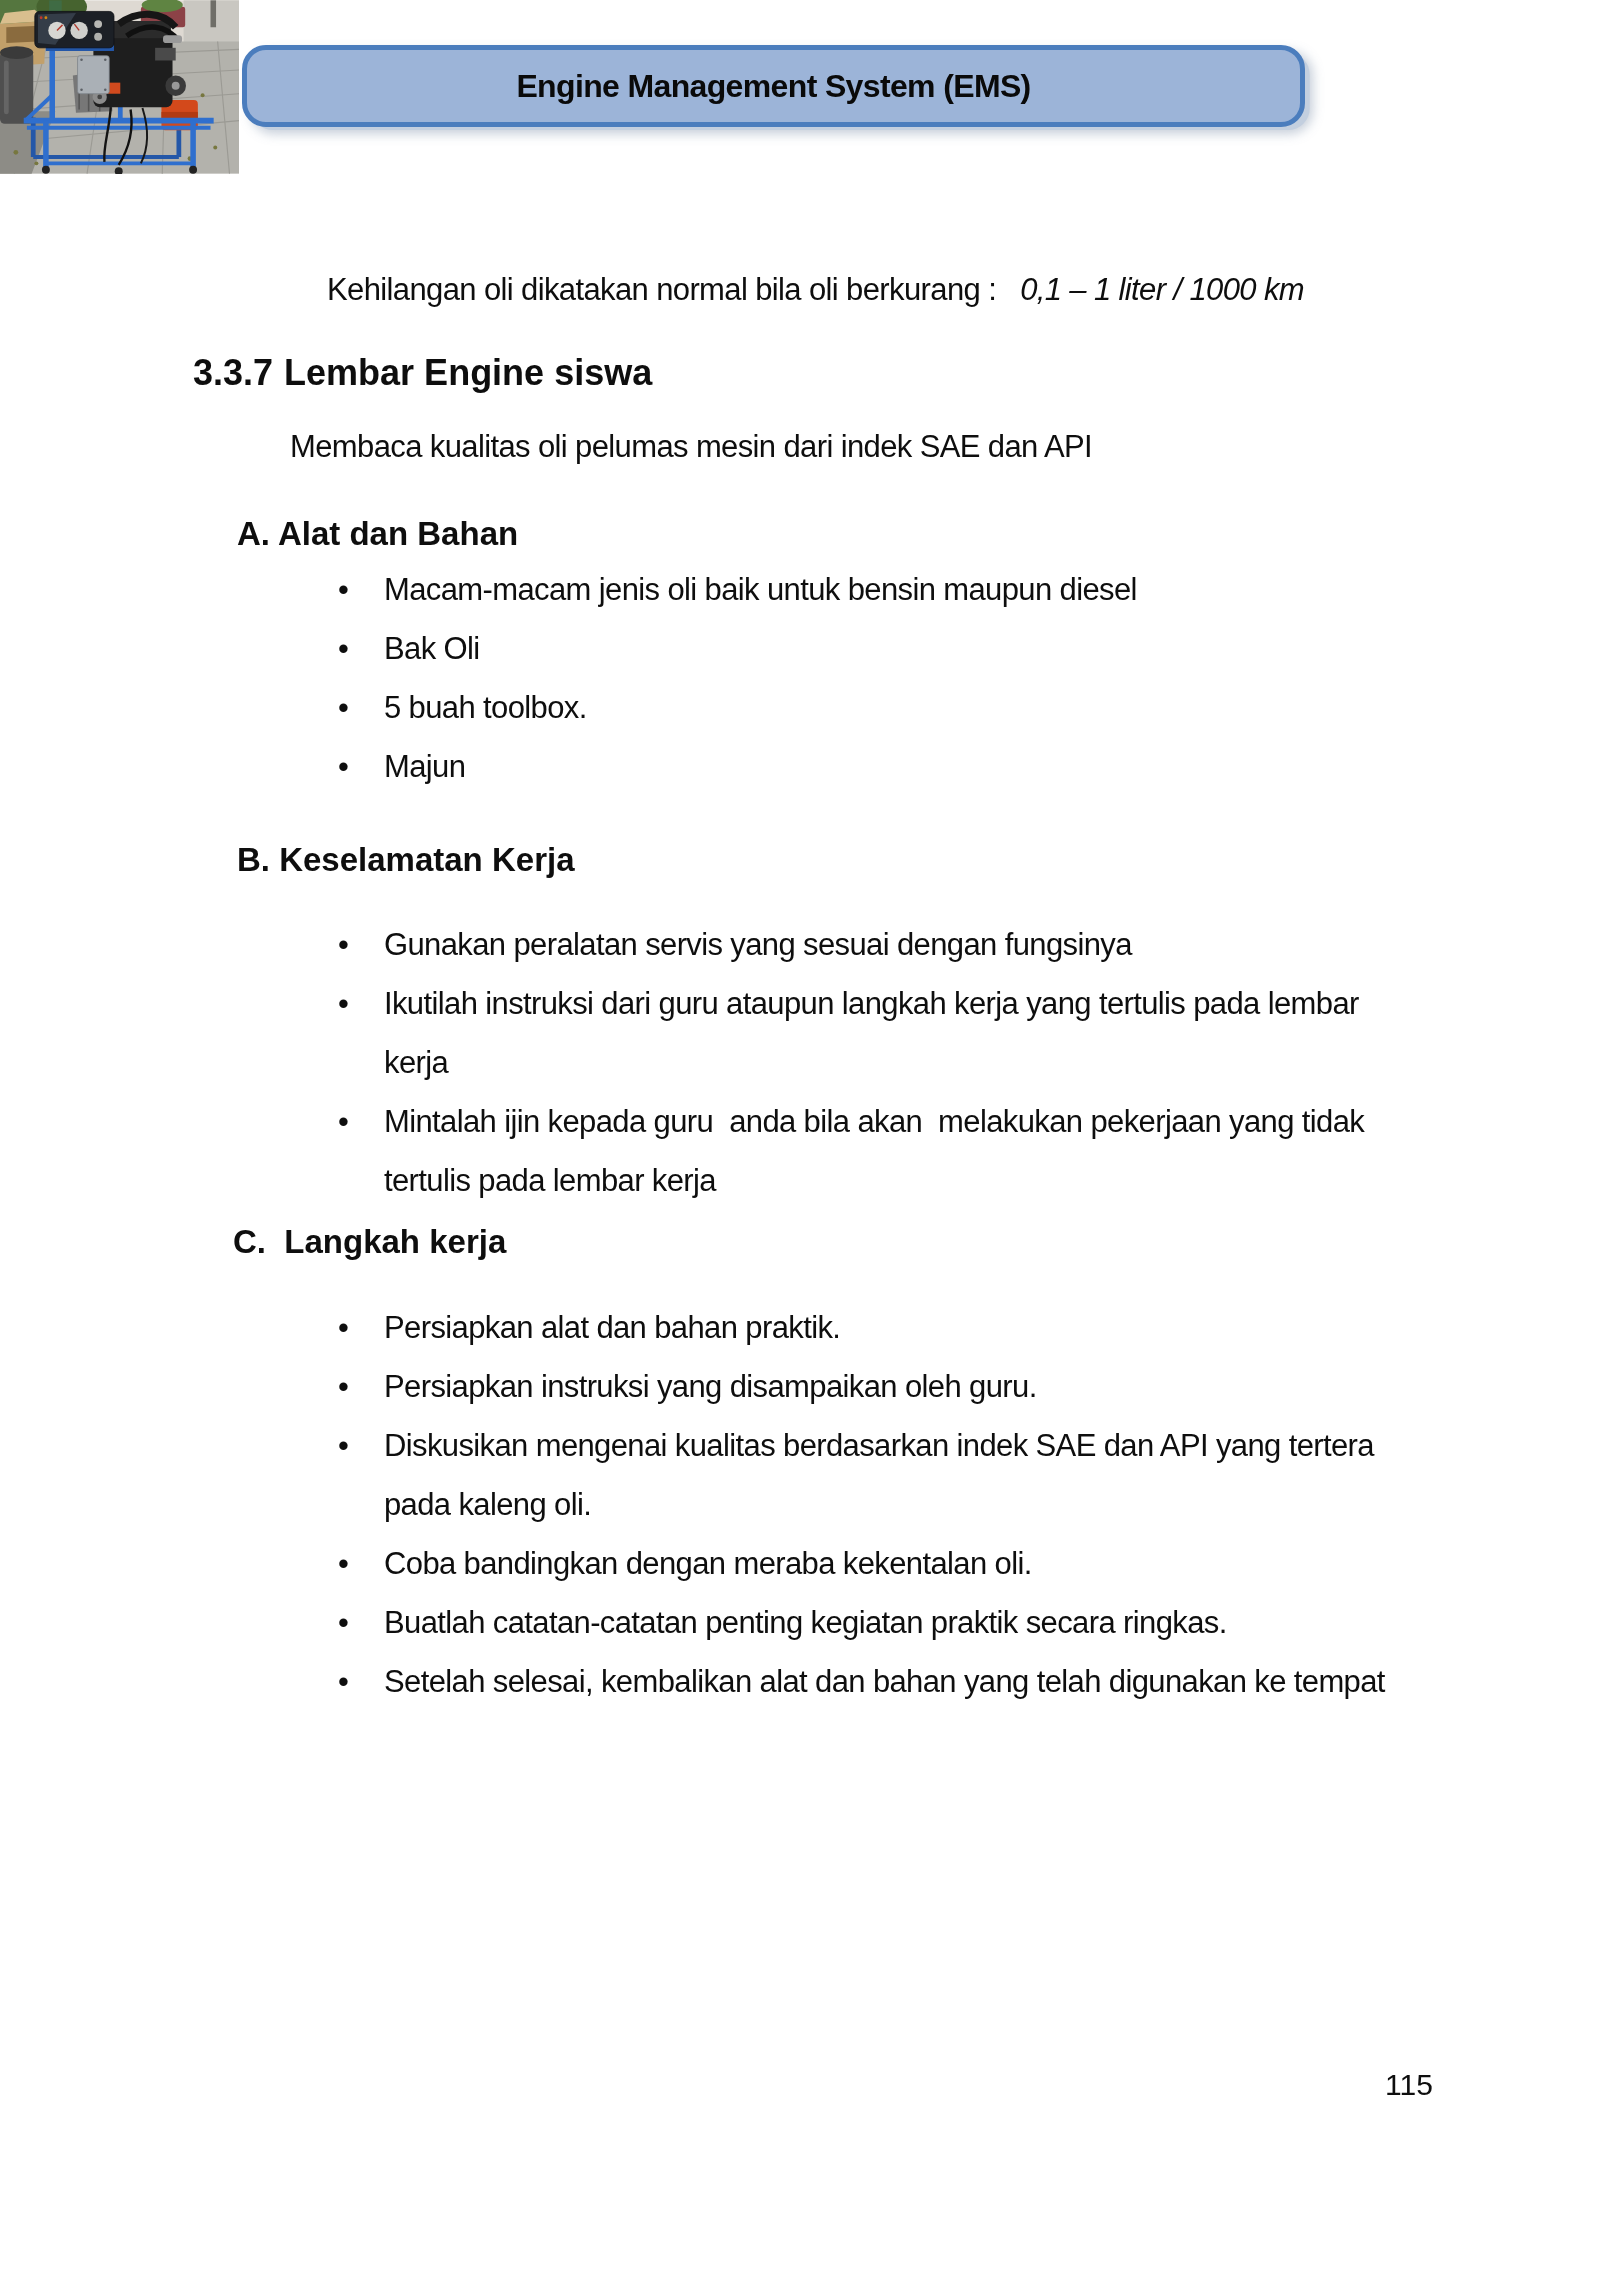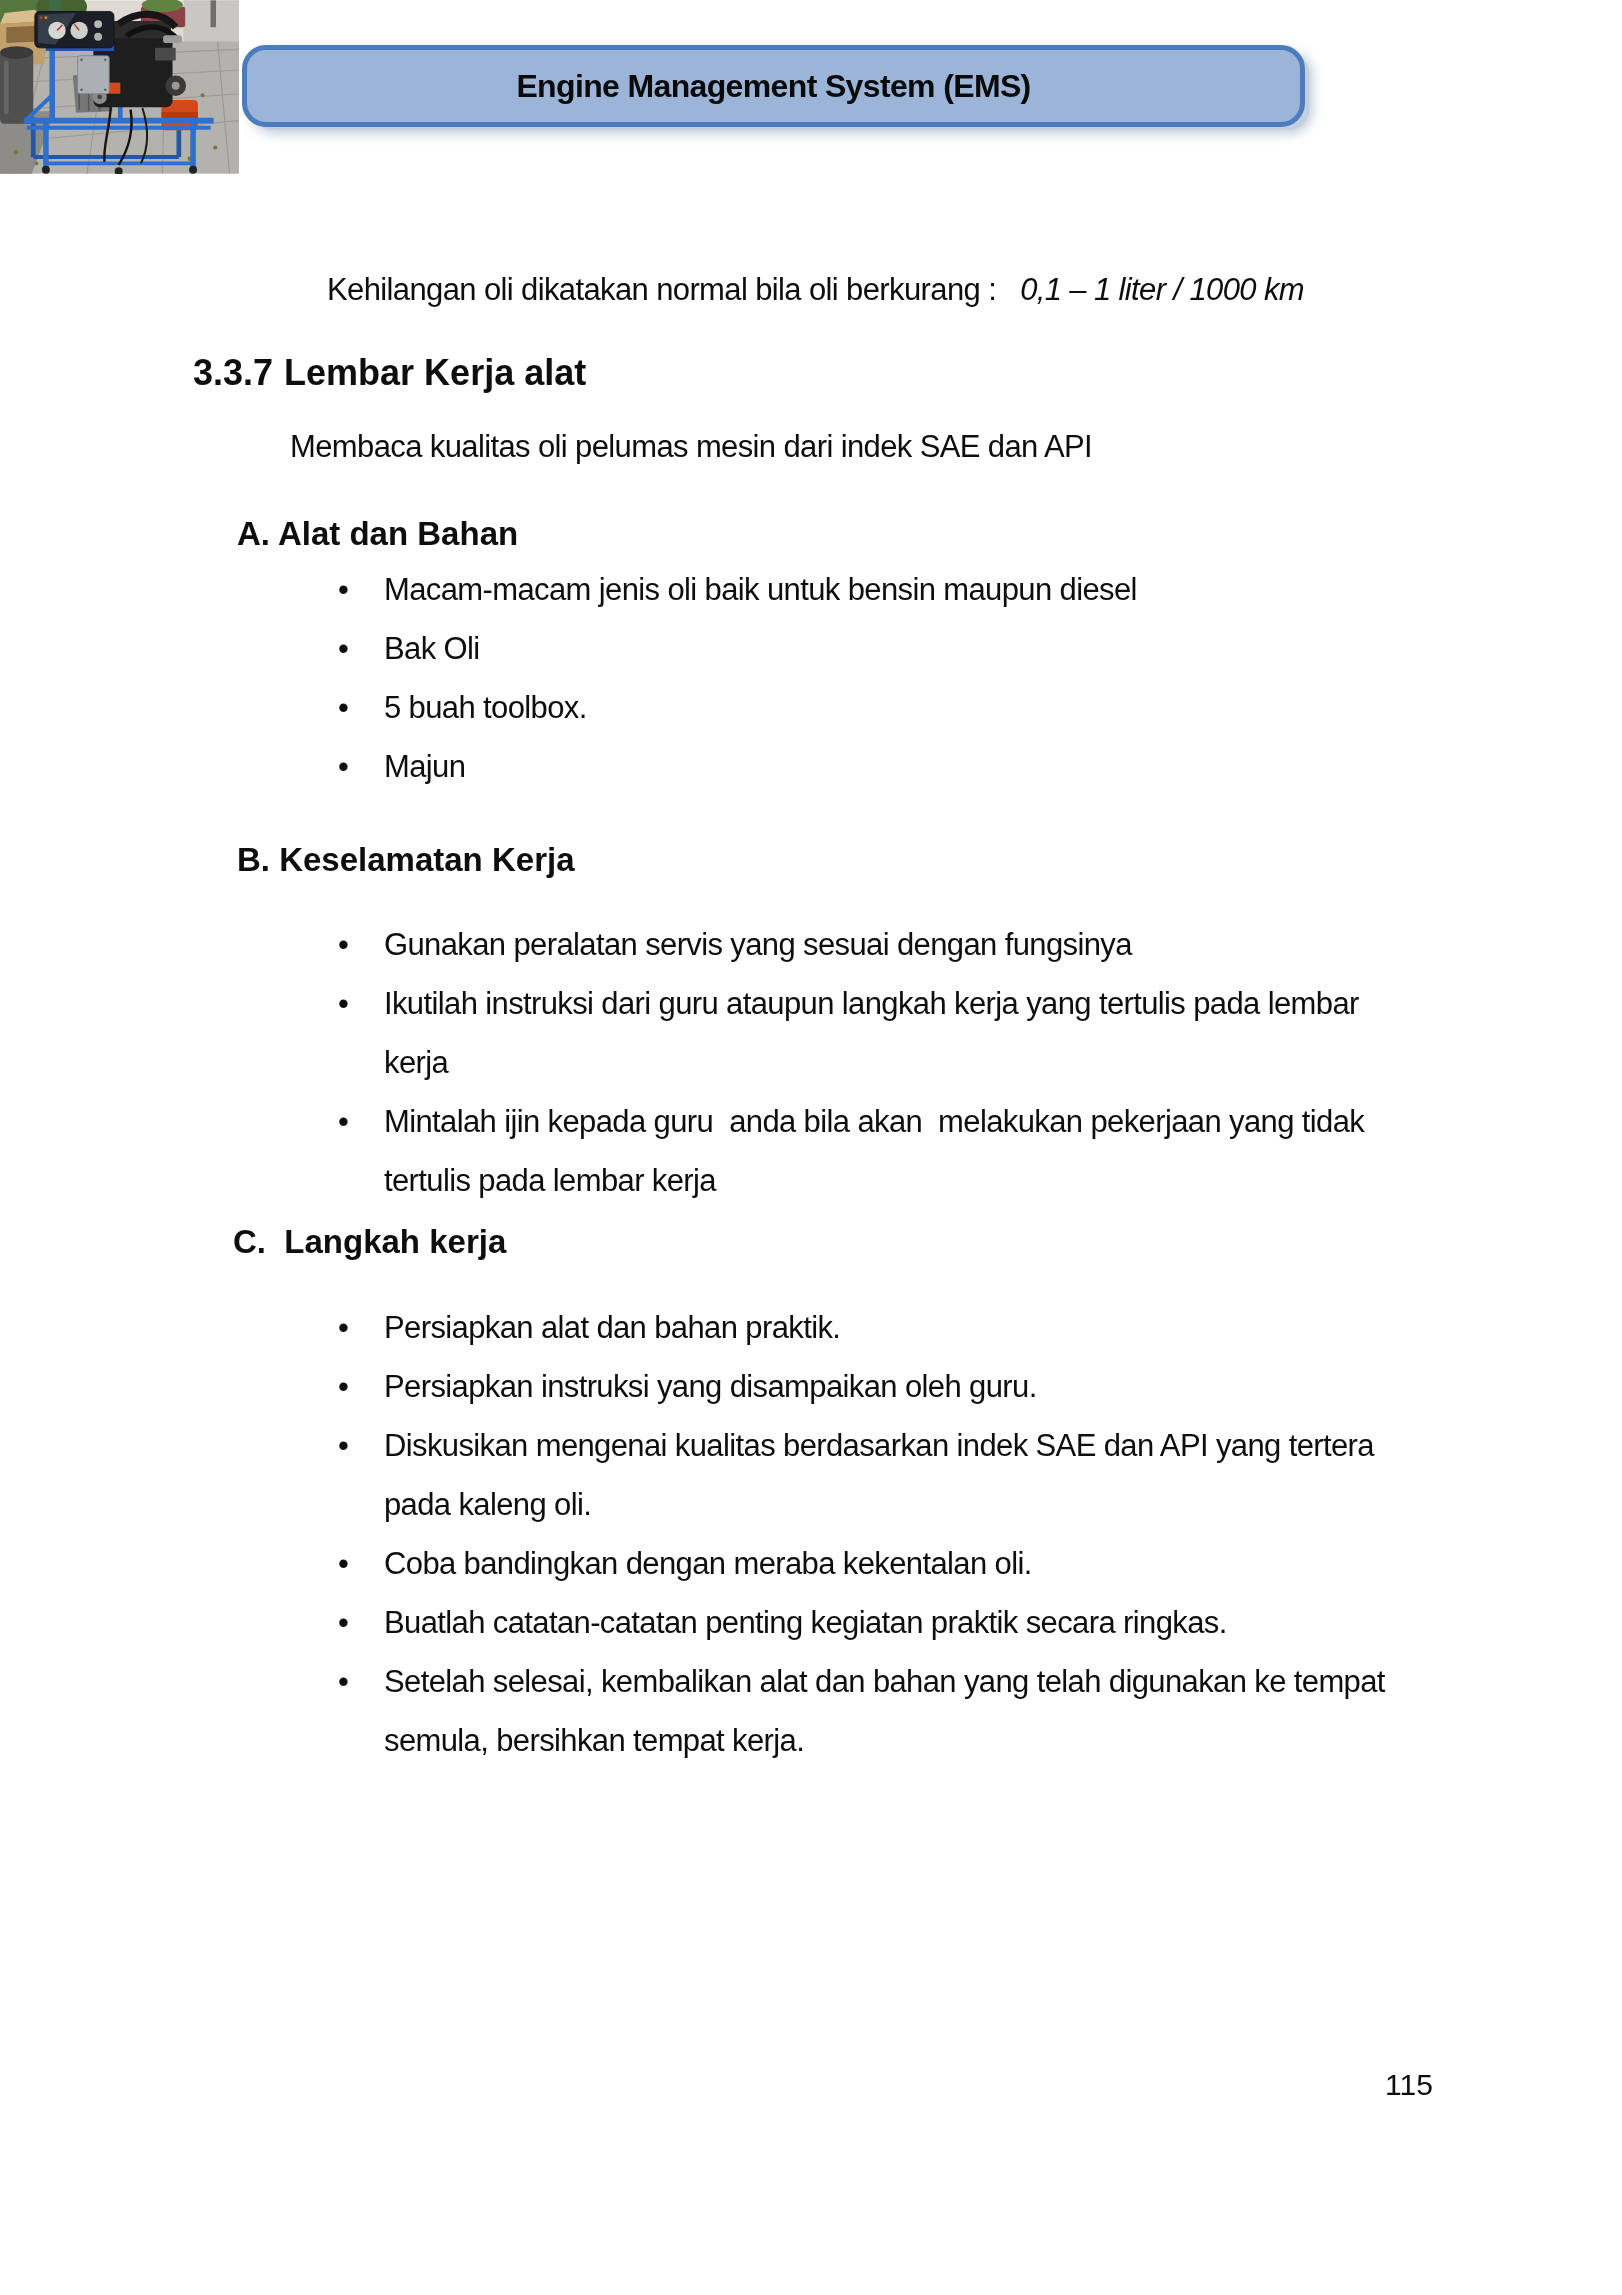--- a/index.html
+++ b/index.html
@@ -158,21 +158,21 @@
 
   <div class="abs banner">
     <span class="banner-title">Engine Management System (EMS)</span>
   </div>
 
   <div class="abs t" style="left:295px;top:201px;">
     <span>Kehilangan oli dikatakan normal bila oli berkurang :</span><span class="italic">0,1 – 1 liter / 1000 km</span>
   </div>
 
   <div class="abs h337" style="left:193px;top:343px;">
-    <span>3.3.7</span><span class="h337-title">Lembar Kerja alat</span>
+    <span>3.3.7</span><span class="h337-title">Lembar Engine siswa</span>
   </div>
 
   <div class="abs t" style="left:290px;top:417px;">Membaca kualitas oli pelumas mesin dari indek SAE dan API</div>
 
   <div class="abs sec-h" style="left:237px;top:504px;">A. Alat dan Bahan</div>
   <div class="abs blist" style="left:338px;top:560px;">
     <div class="li"><span class="dot">•</span><span>Macam-macam jenis oli baik untuk bensin maupun diesel</span></div>
     <div class="li"><span class="dot">•</span><span>Bak Oli</span></div>
     <div class="li"><span class="dot">•</span><span>5 buah toolbox.</span></div>
     <div class="li"><span class="dot">•</span><span>Majun</span></div>
@@ -189,19 +189,18 @@
 
   <div class="abs sec-h" style="left:233px;top:1212px;">C.  Langkah kerja</div>
   <div class="abs blist" style="left:338px;top:1298px;">
     <div class="li"><span class="dot">•</span><span>Persiapkan alat dan bahan praktik.</span></div>
     <div class="li"><span class="dot">•</span><span>Persiapkan instruksi yang disampaikan oleh guru.</span></div>
     <div class="li"><span class="dot">•</span><span>Diskusikan mengenai kualitas berdasarkan indek SAE dan API yang tertera</span></div>
     <div class="li cont"><span>pada kaleng oli.</span></div>
     <div class="li"><span class="dot">•</span><span>Coba bandingkan dengan meraba kekentalan oli.</span></div>
     <div class="li"><span class="dot">•</span><span>Buatlah catatan-catatan penting kegiatan praktik secara ringkas.</span></div>
     <div class="li"><span class="dot">•</span><span>Setelah selesai, kembalikan alat dan bahan yang telah digunakan ke tempat</span></div>
-    <div class="li cont"><span>semula, bersihkan tempat kerja.</span></div>
   </div>
 
   <div class="abs pagenum" style="left:1385px;top:2055px;">115</div>
 
 </div>
 
 
 </body></html>

